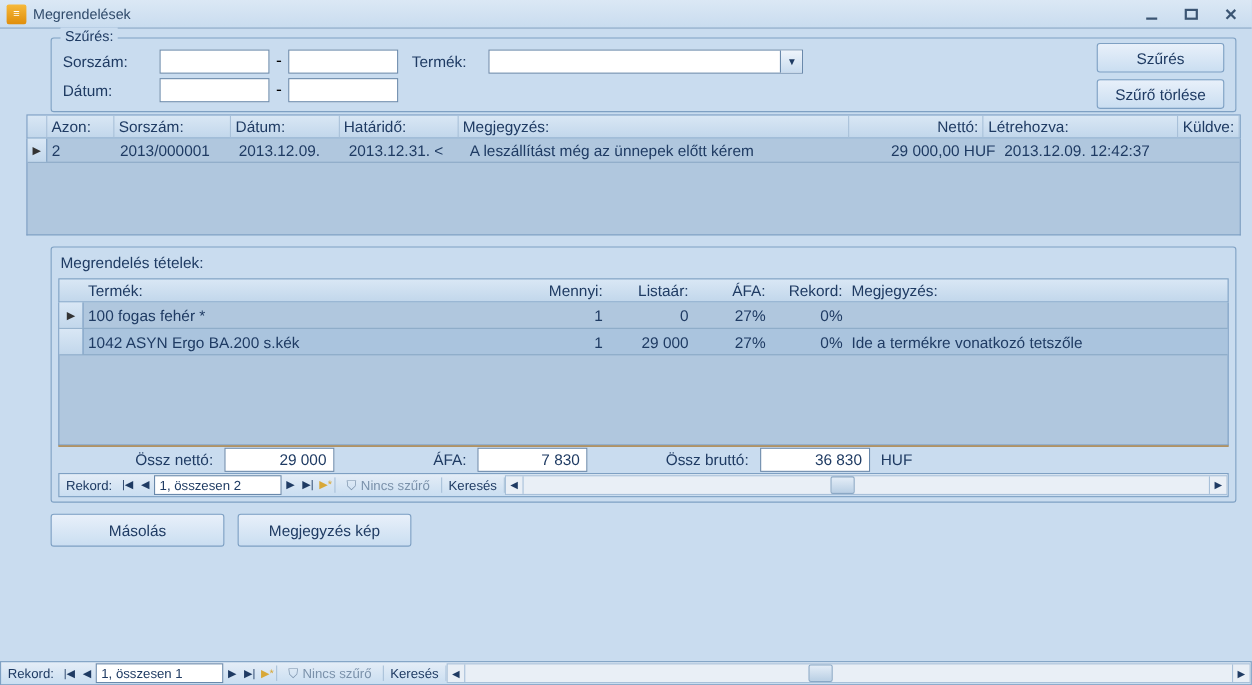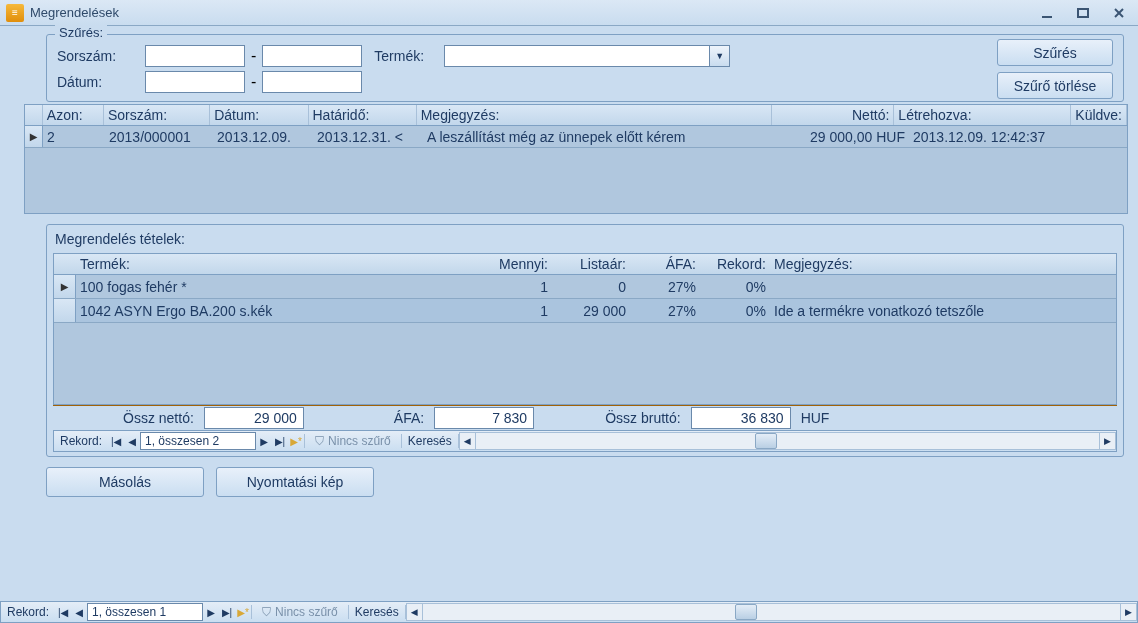--- a/index.html
+++ b/index.html
@@ -208,21 +208,21 @@
       <div class="scroll-h">
         <div class="arrL">◀</div>
         <div class="thumb"></div>
         <div class="arrR">▶</div>
       </div>
     </div>
   </div>
 
   <div class="actions">
     <button class="btn wide">Másolás</button>
-    <button class="btn wide">Nyomtatási kép</button>
+    <button class="btn wide">Megjegyzés kép</button>
   </div>
 
 </div>
 
 <div class="navbar" style="position:absolute; left:0; right:0; bottom:0;">
   <div class="lab">Rekord:</div>
   <div class="navbtn">|◀</div>
   <div class="navbtn">◀</div>
   <input class="navtxt" value="1, összesen 1" style="">
   <div class="navbtn">▶</div>

